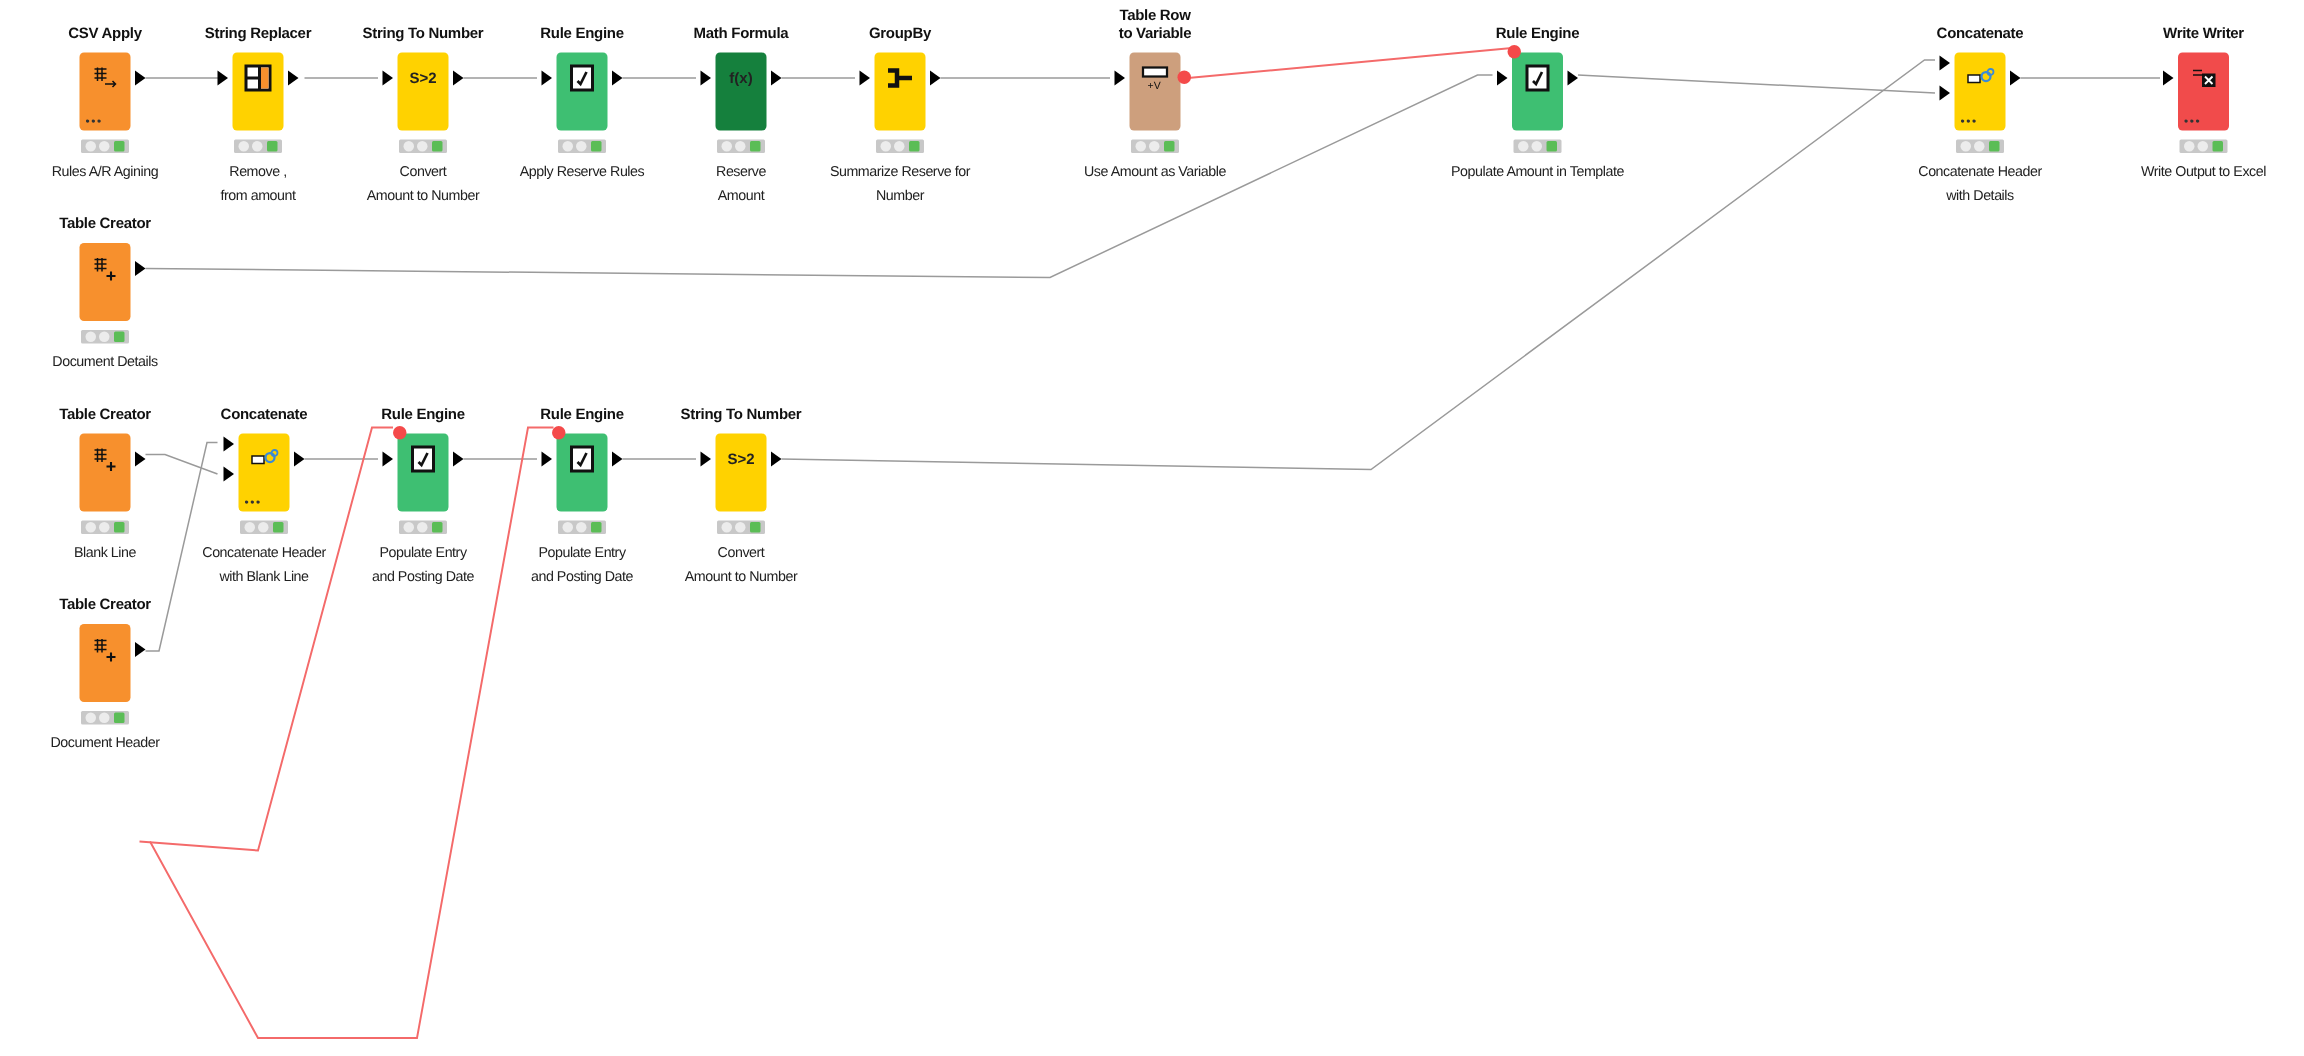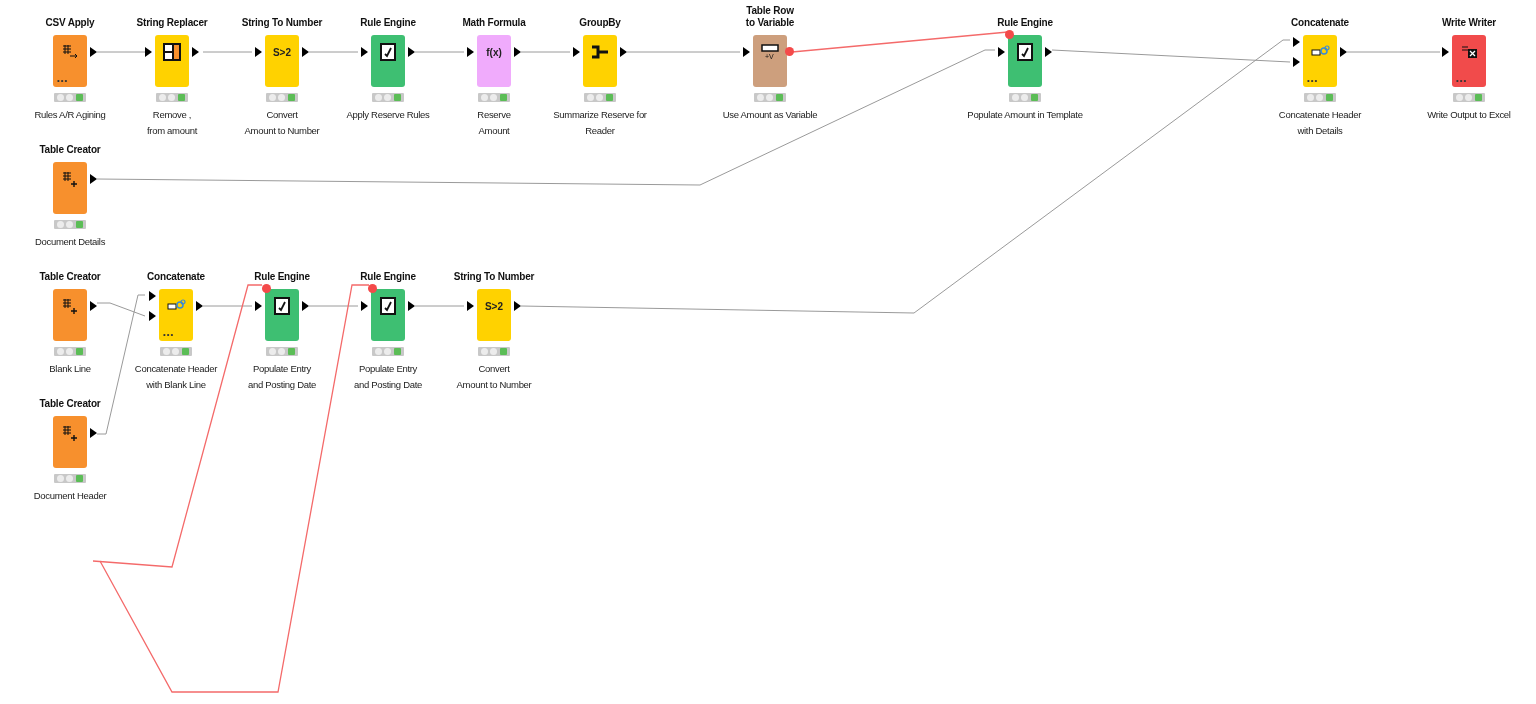--- a/index.html
+++ b/index.html
@@ -128,21 +128,21 @@
       </div>
       <div class="status">
         <span class="led"></span>
         <span class="led"></span>
         <span class="led green"></span>
       </div>
       <div class="node-label">Apply Reserve Rules</div>
     </div>
     <div class="node" style="left: 494px; top: 35px;">
       <div class="node-title" style="white-space:pre-line">Math Formula</div>
-      <div class="node-body" style="background:#f0abfc">
+      <div class="node-body" style="background:#15803d">
         <span class="node-icon">
           <span style="font-size:10px;font-weight:bold;color:#222">f(x)</span>
         </span>
         <span class="port-in" style="top:12px"></span>
         <span class="port-out"></span>
       </div>
       <div class="status">
         <span class="led"></span>
         <span class="led"></span>
         <span class="led green"></span>
@@ -160,21 +160,21 @@
         </span>
         <span class="port-in" style="top:12px"></span>
         <span class="port-out"></span>
       </div>
       <div class="status">
         <span class="led"></span>
         <span class="led"></span>
         <span class="led green"></span>
       </div>
       <div class="node-label">Summarize Reserve for
-Reader</div>
+Number</div>
     </div>
     <div class="node" style="left: 770px; top: 35px;">
       <div class="node-title" style="white-space:pre-line">Table Row
 to Variable</div>
       <div class="node-body" style="background:#cd9f7d">
         <span class="node-icon">
           <svg width="20" height="18" viewBox="0 0 20 18">
             <rect x="2" y="2" width="16" height="6" fill="#fff" stroke="#111" stroke-width="1.5"></rect>
             <text x="5" y="16" font-size="7" font-family="Liberation Sans, sans-serif" fill="#111">+V</text>
           </svg>

